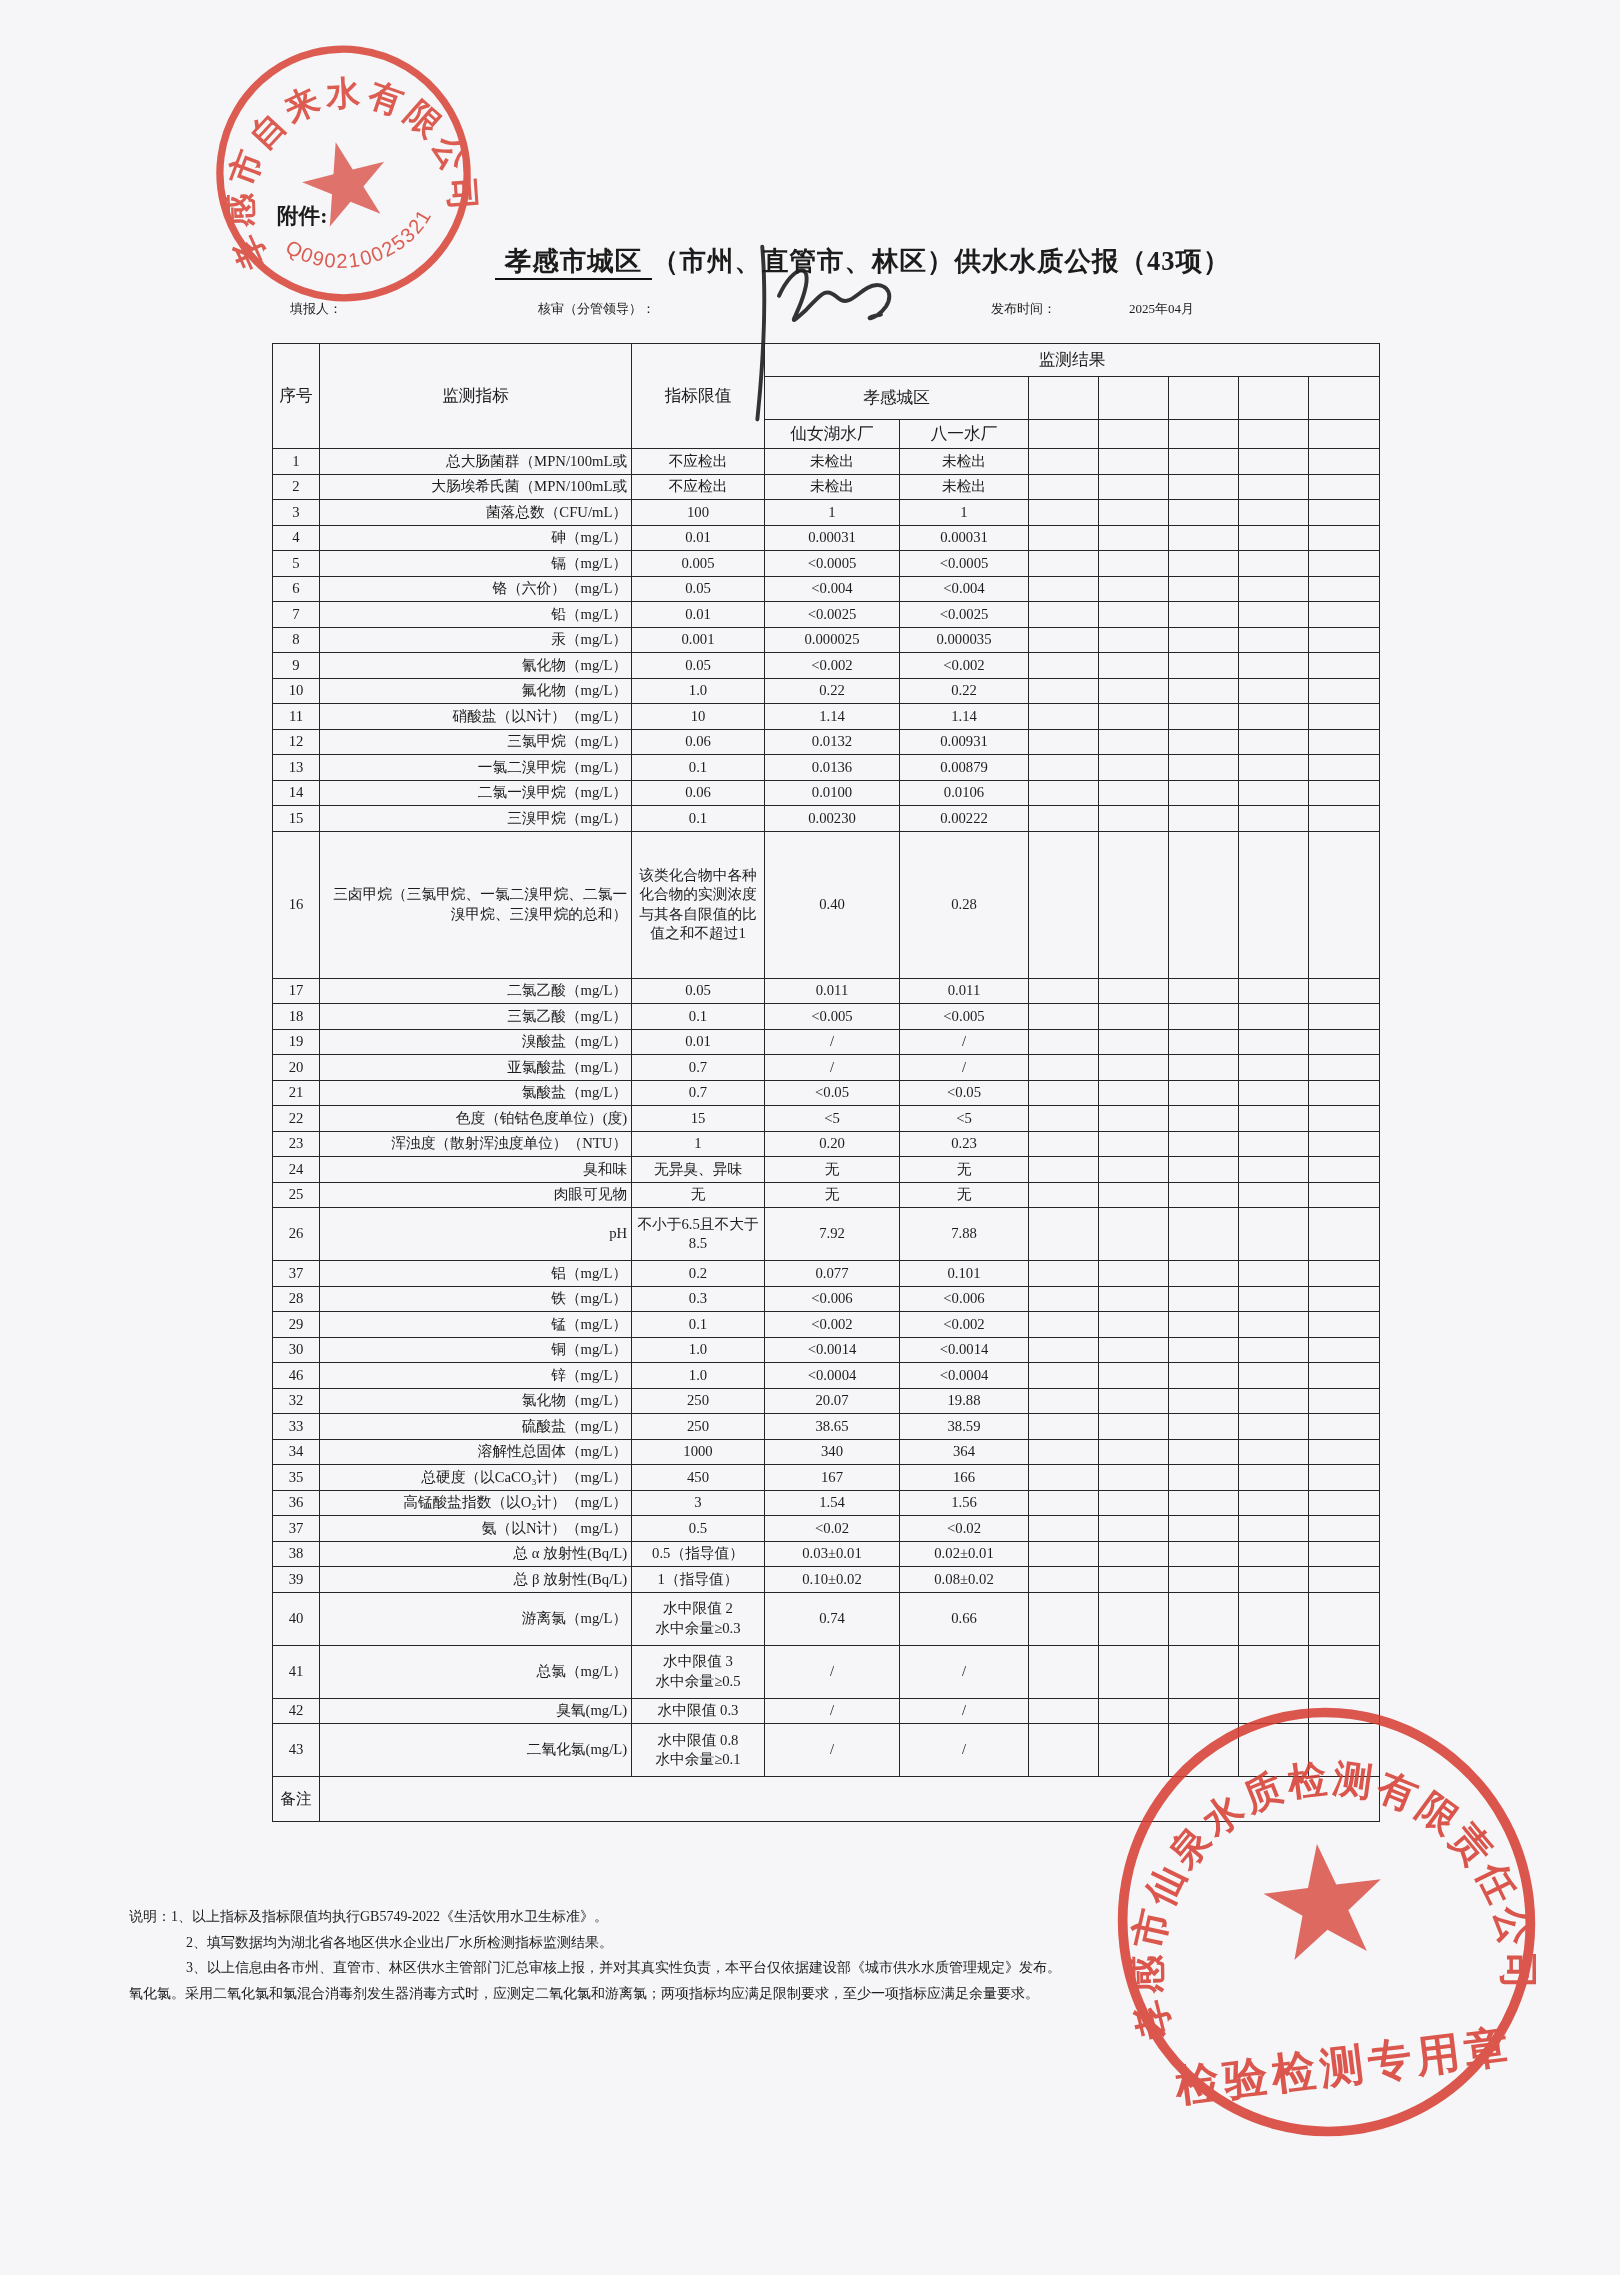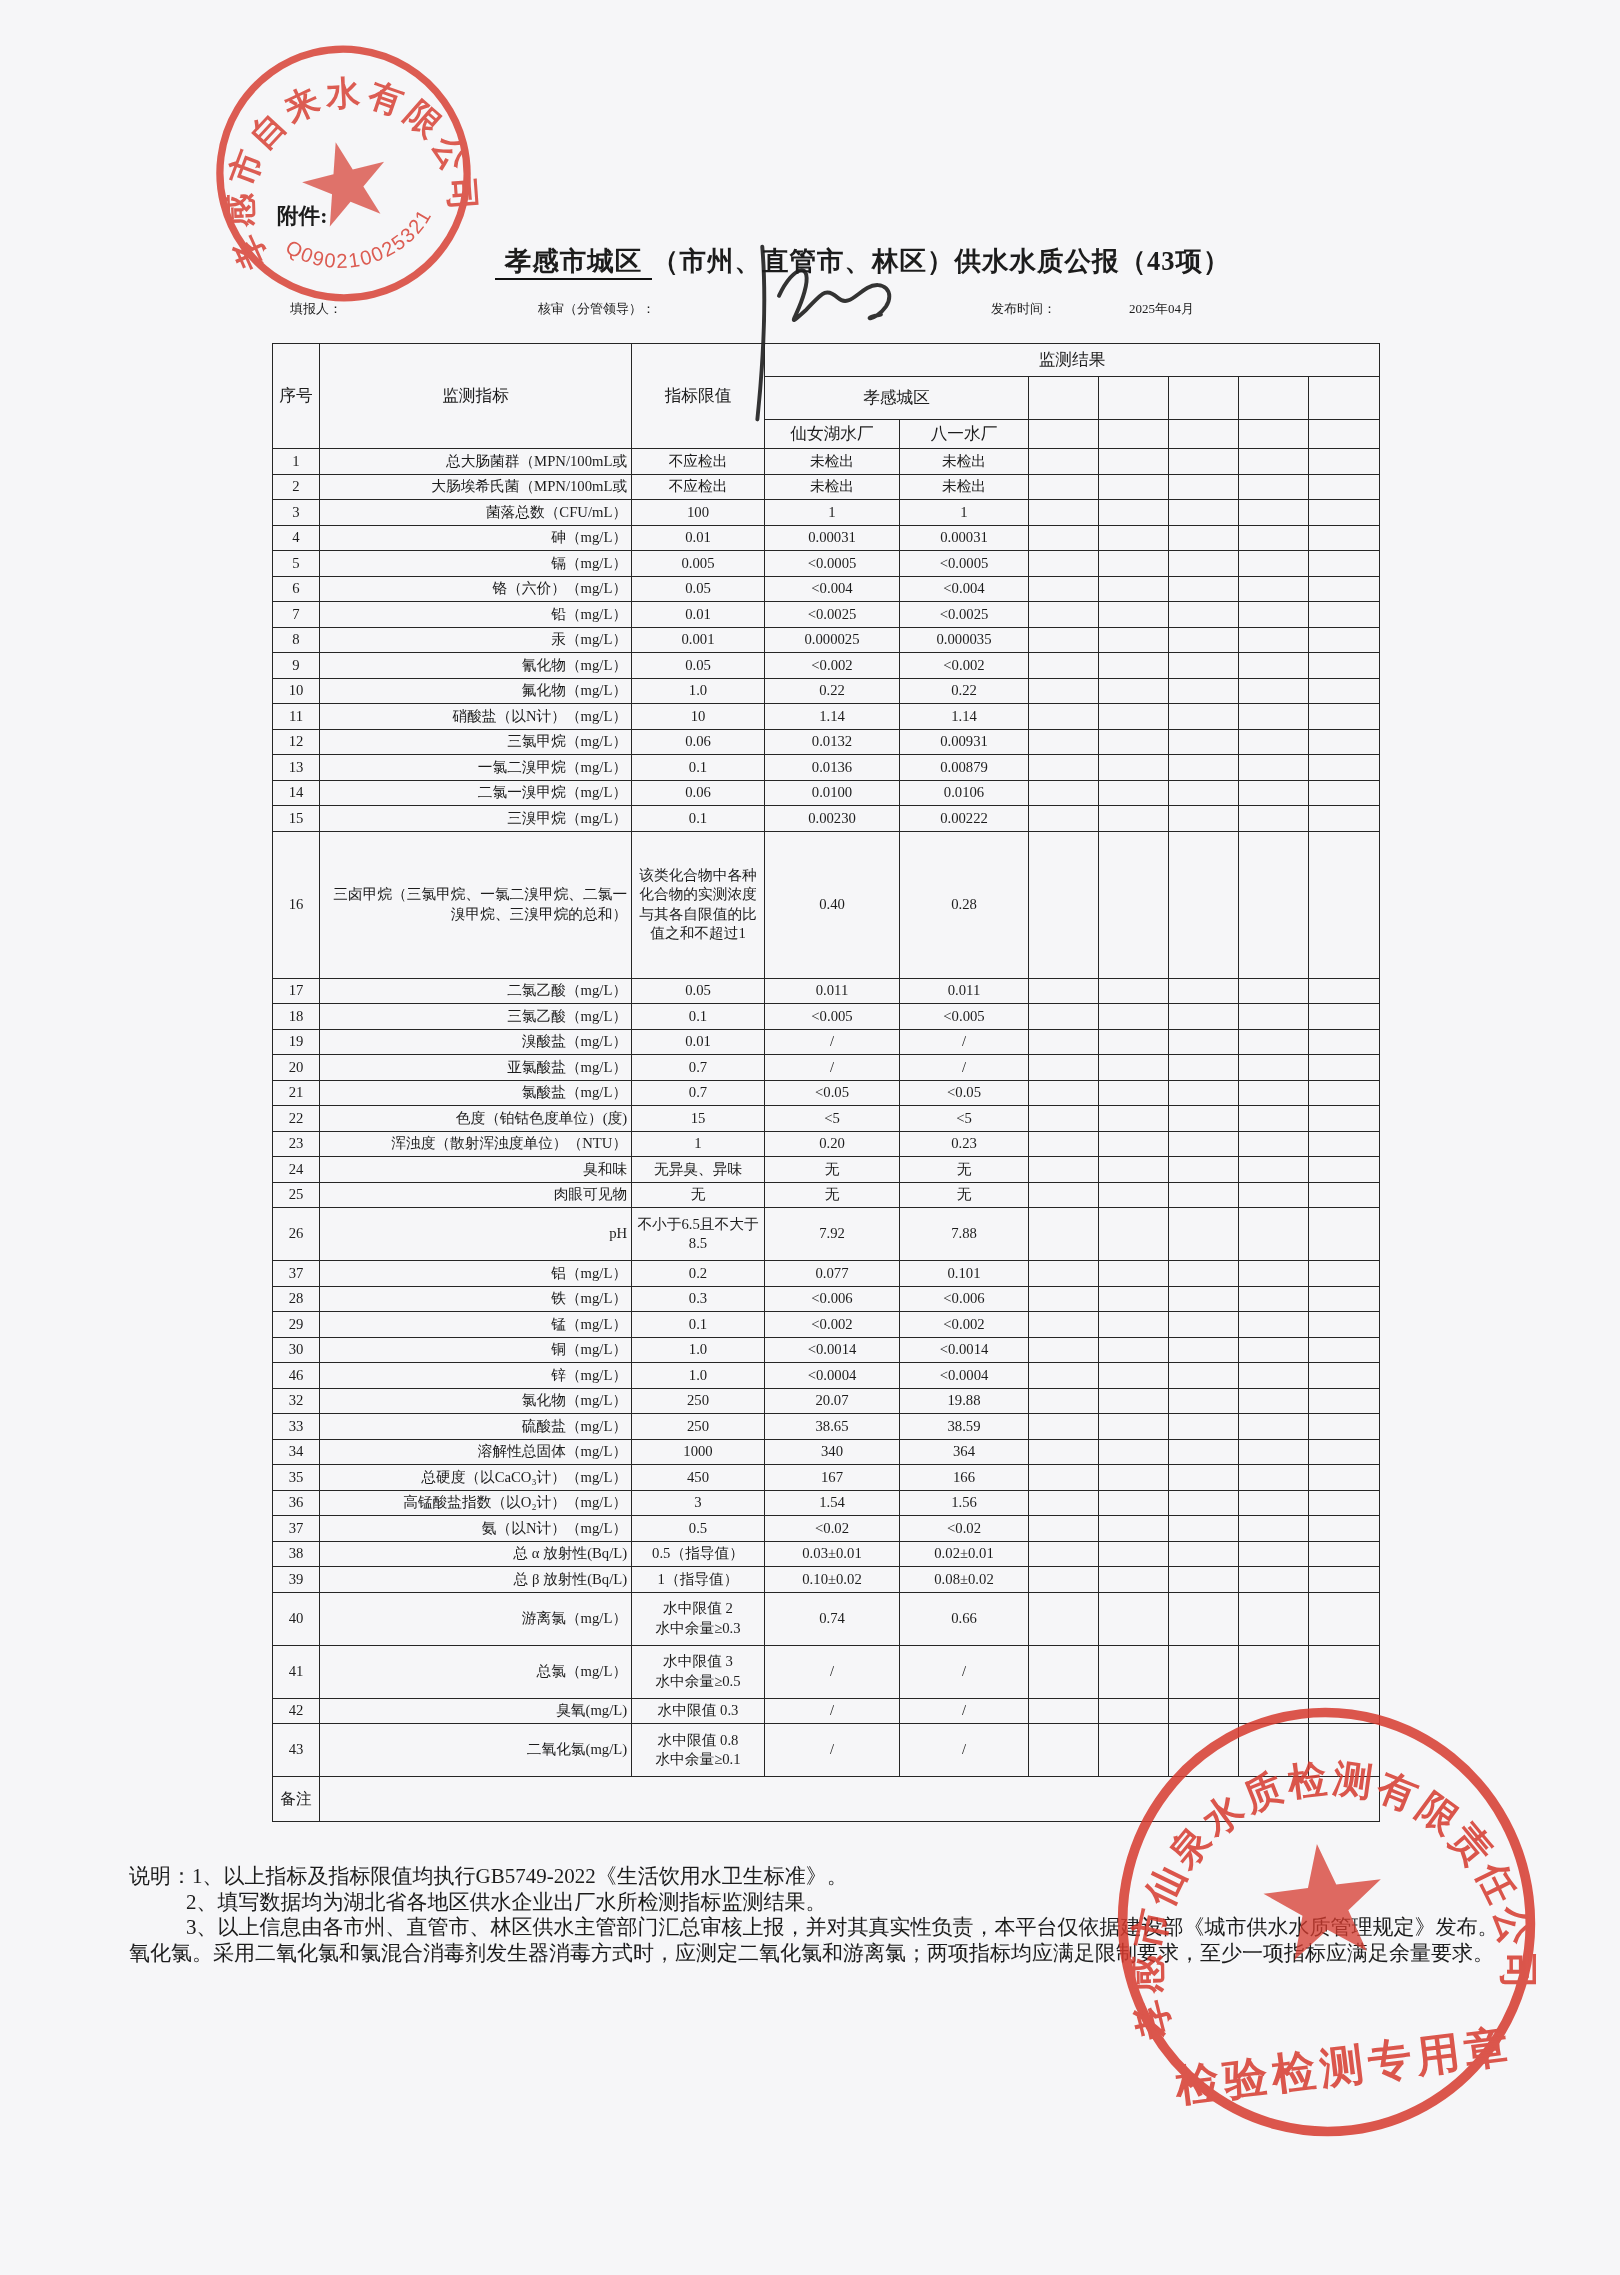--- a/index.html
+++ b/index.html
@@ -21,21 +21,21 @@
   table.report th,table.report td{border:1.6px solid #262626;padding:2px 3.9px;text-align:center;
                vertical-align:middle;line-height:1.3;overflow:hidden;}
   table.report thead th{font-weight:normal;font-size:16.7px;}
   table.report td.ind{text-align:right;padding-left:6.9px;}
   table.report td.limit{white-space:pre-line;}
   table.report tbody tr{height:25.5px;}
   tr.hdr1{height:33px;} tr.hdr2{height:43px;} tr.hdr3{height:29px;}
   tr.remark-row{height:45px;}
   tr.remark-row td:first-child{font-size:15.7px;}
   
-  .notes{position:absolute;left:129px;top:1864px;width:1431px;font-size:21px;line-height:25.5px;}
+  .notes{position:absolute;left:129px;top:1904px;width:1431px;font-size:14px;line-height:25.5px;}
   .note-line{white-space:nowrap;}
   .note-line.indent{padding-left:57px;}
   
   .stamp{position:absolute;pointer-events:none;}
   .stamp-top{left:182px;top:11.8px;width:323px;height:323px;transform:rotate(-14deg);}
   .stamp-bottom{left:1096px;top:1694px;width:461px;height:456px;transform:rotate(-7deg);}
   .sig{position:absolute;left:725px;top:235px;width:206px;height:206px;}
 </style>
 </head>
 <body>

